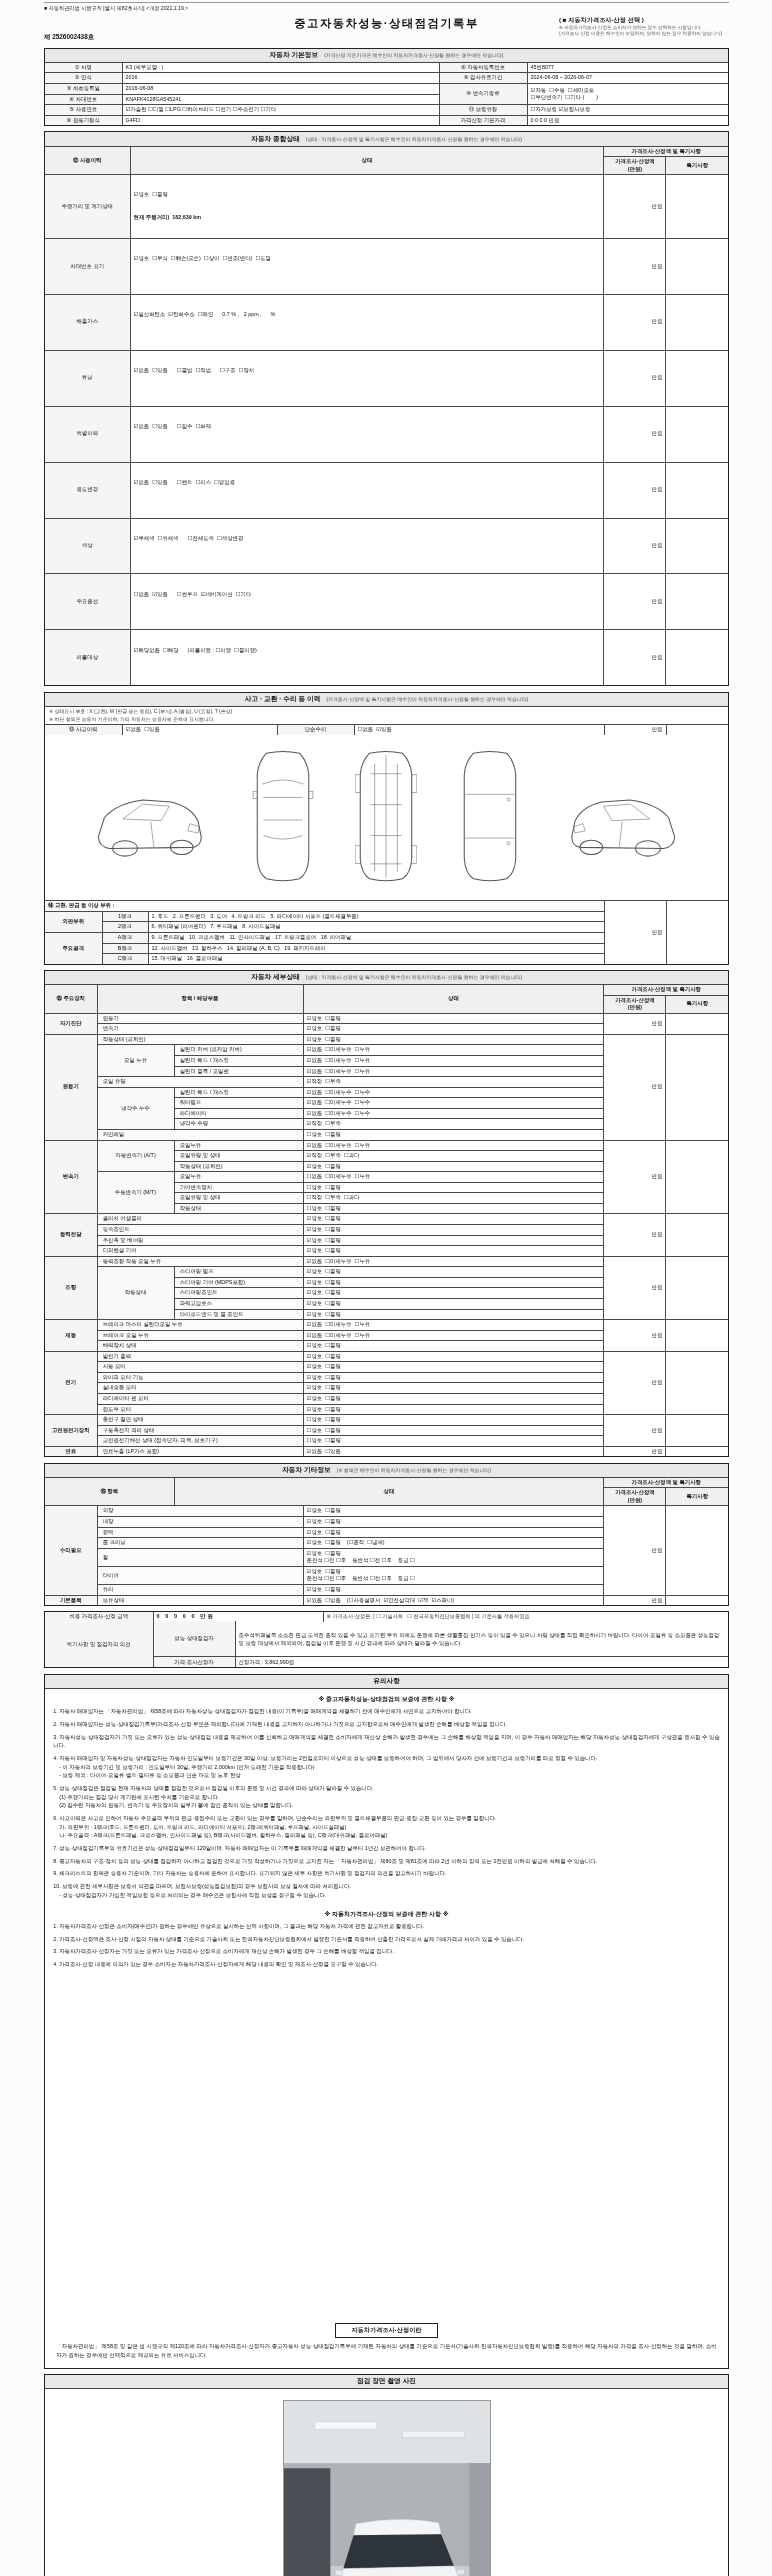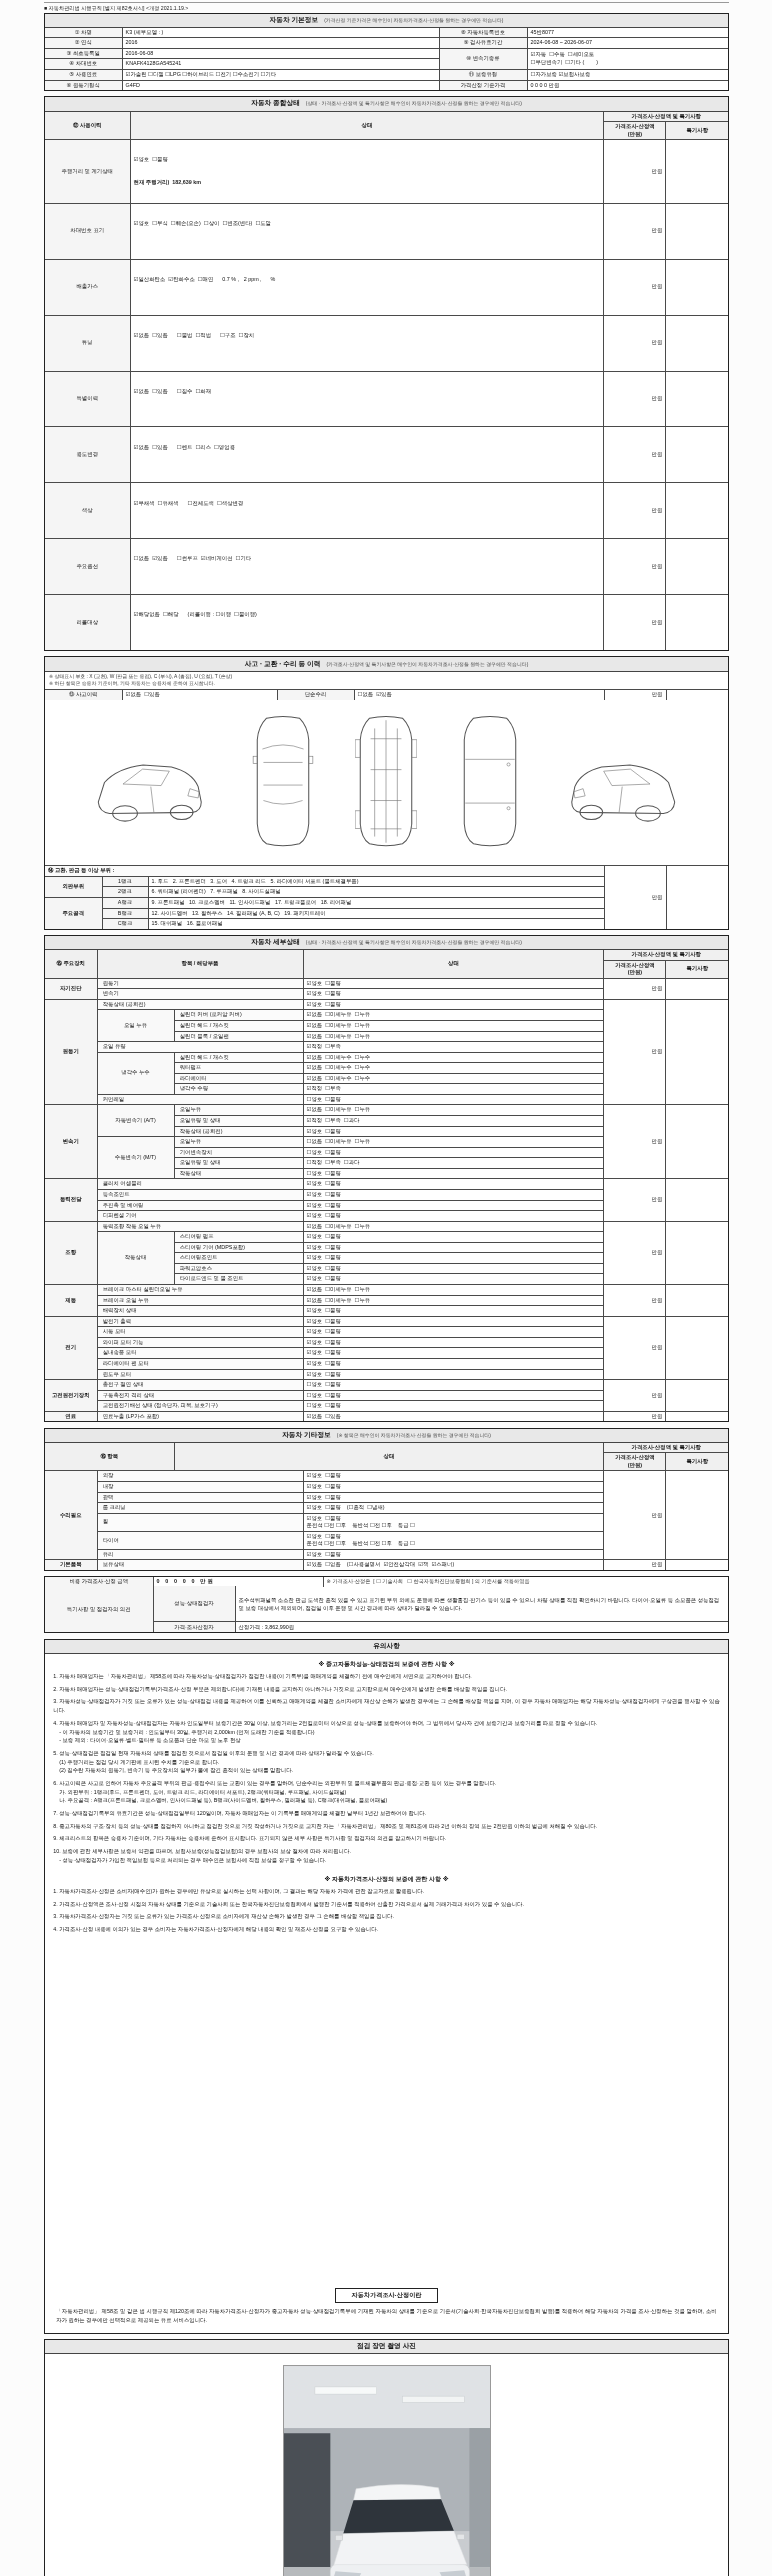--- a/index.html
+++ b/index.html
@@ -51,20 +51,29 @@
   .diag{stroke:#555;fill:none;stroke-width:2;}
   .diag-thin{stroke:#777;fill:none;stroke-width:1.2;}
 </style>
 </head>
 <body>
 
 <div class="doc">
 
   <div class="form-ref">■ 자동차관리법 시행규칙 [별지 제82호서식] &lt;개정 2021.1.19.&gt;</div>
 
+  <div class="header">
+    <div class="title">중고자동차성능·상태점검기록부</div>
+    <div class="choice-wrap">
+      <div class="choice">( ■ 자동차가격조사·산정 선택 )</div>
+      <div class="choice-note">※ 자동차가격조사·산정은 소비자가 원하는 경우 선택하는 사항입니다</div>
+      <div class="choice-note">(가격조사·산정 비용은 매수인이 부담하며, 원하지 않는 경우 적용하지 않습니다)</div>
+    </div>
+    <div class="doc-no">제 2526002438호</div>
+  </div>
 
   <section class="box">
     <div class="bar">
       <span>자동차 기본정보</span>
       <span class="cap">(가격산정 기준가격은 매수인이 자동차가격조사·산정을 원하는 경우에만 적습니다)</span>
     </div>
     <table class="t">
       <colgroup>
           <col style="width:77px">
           <col>

